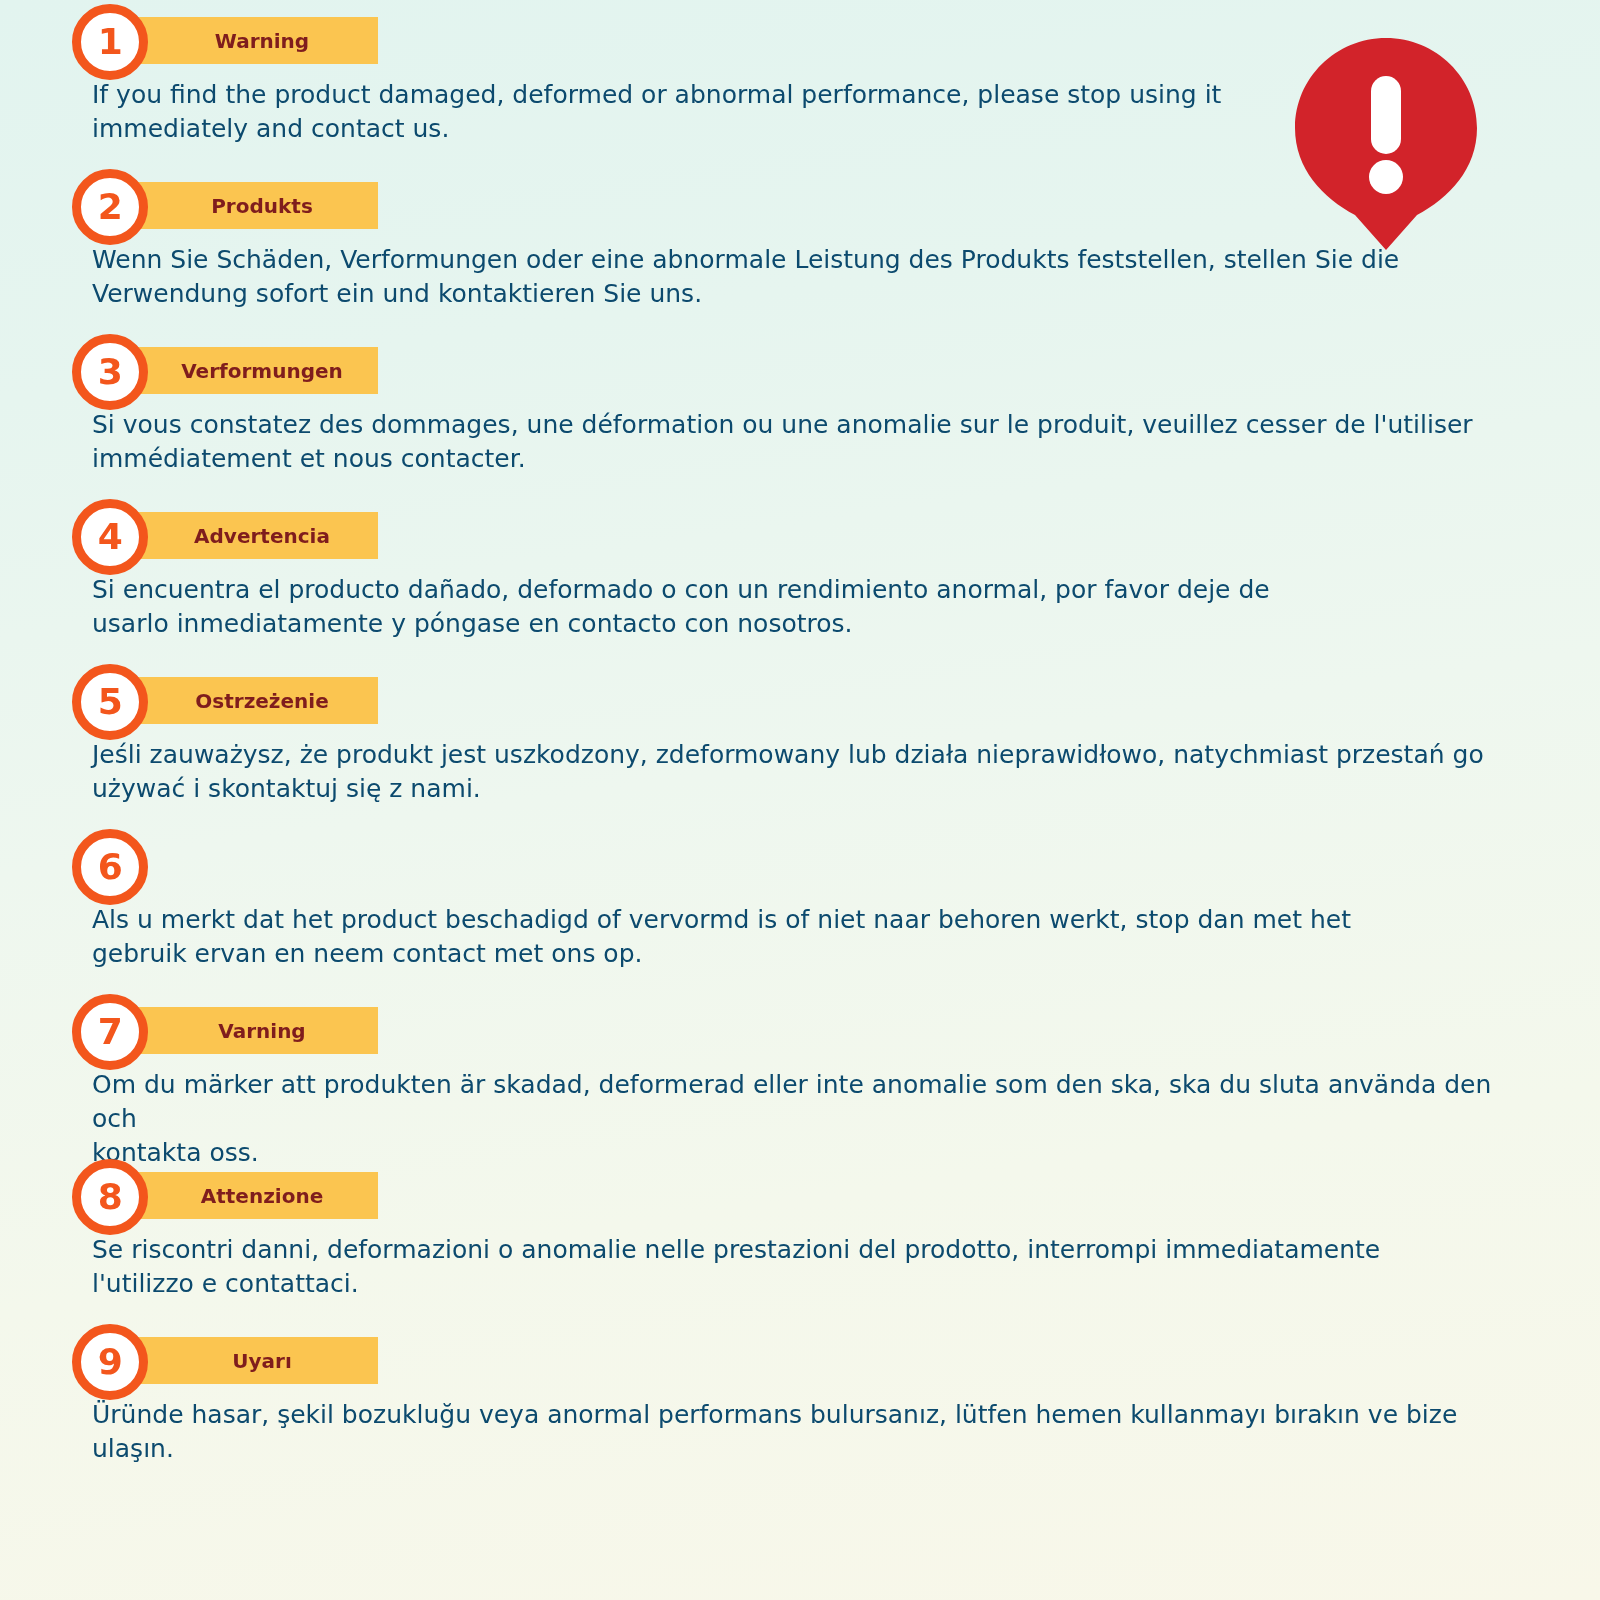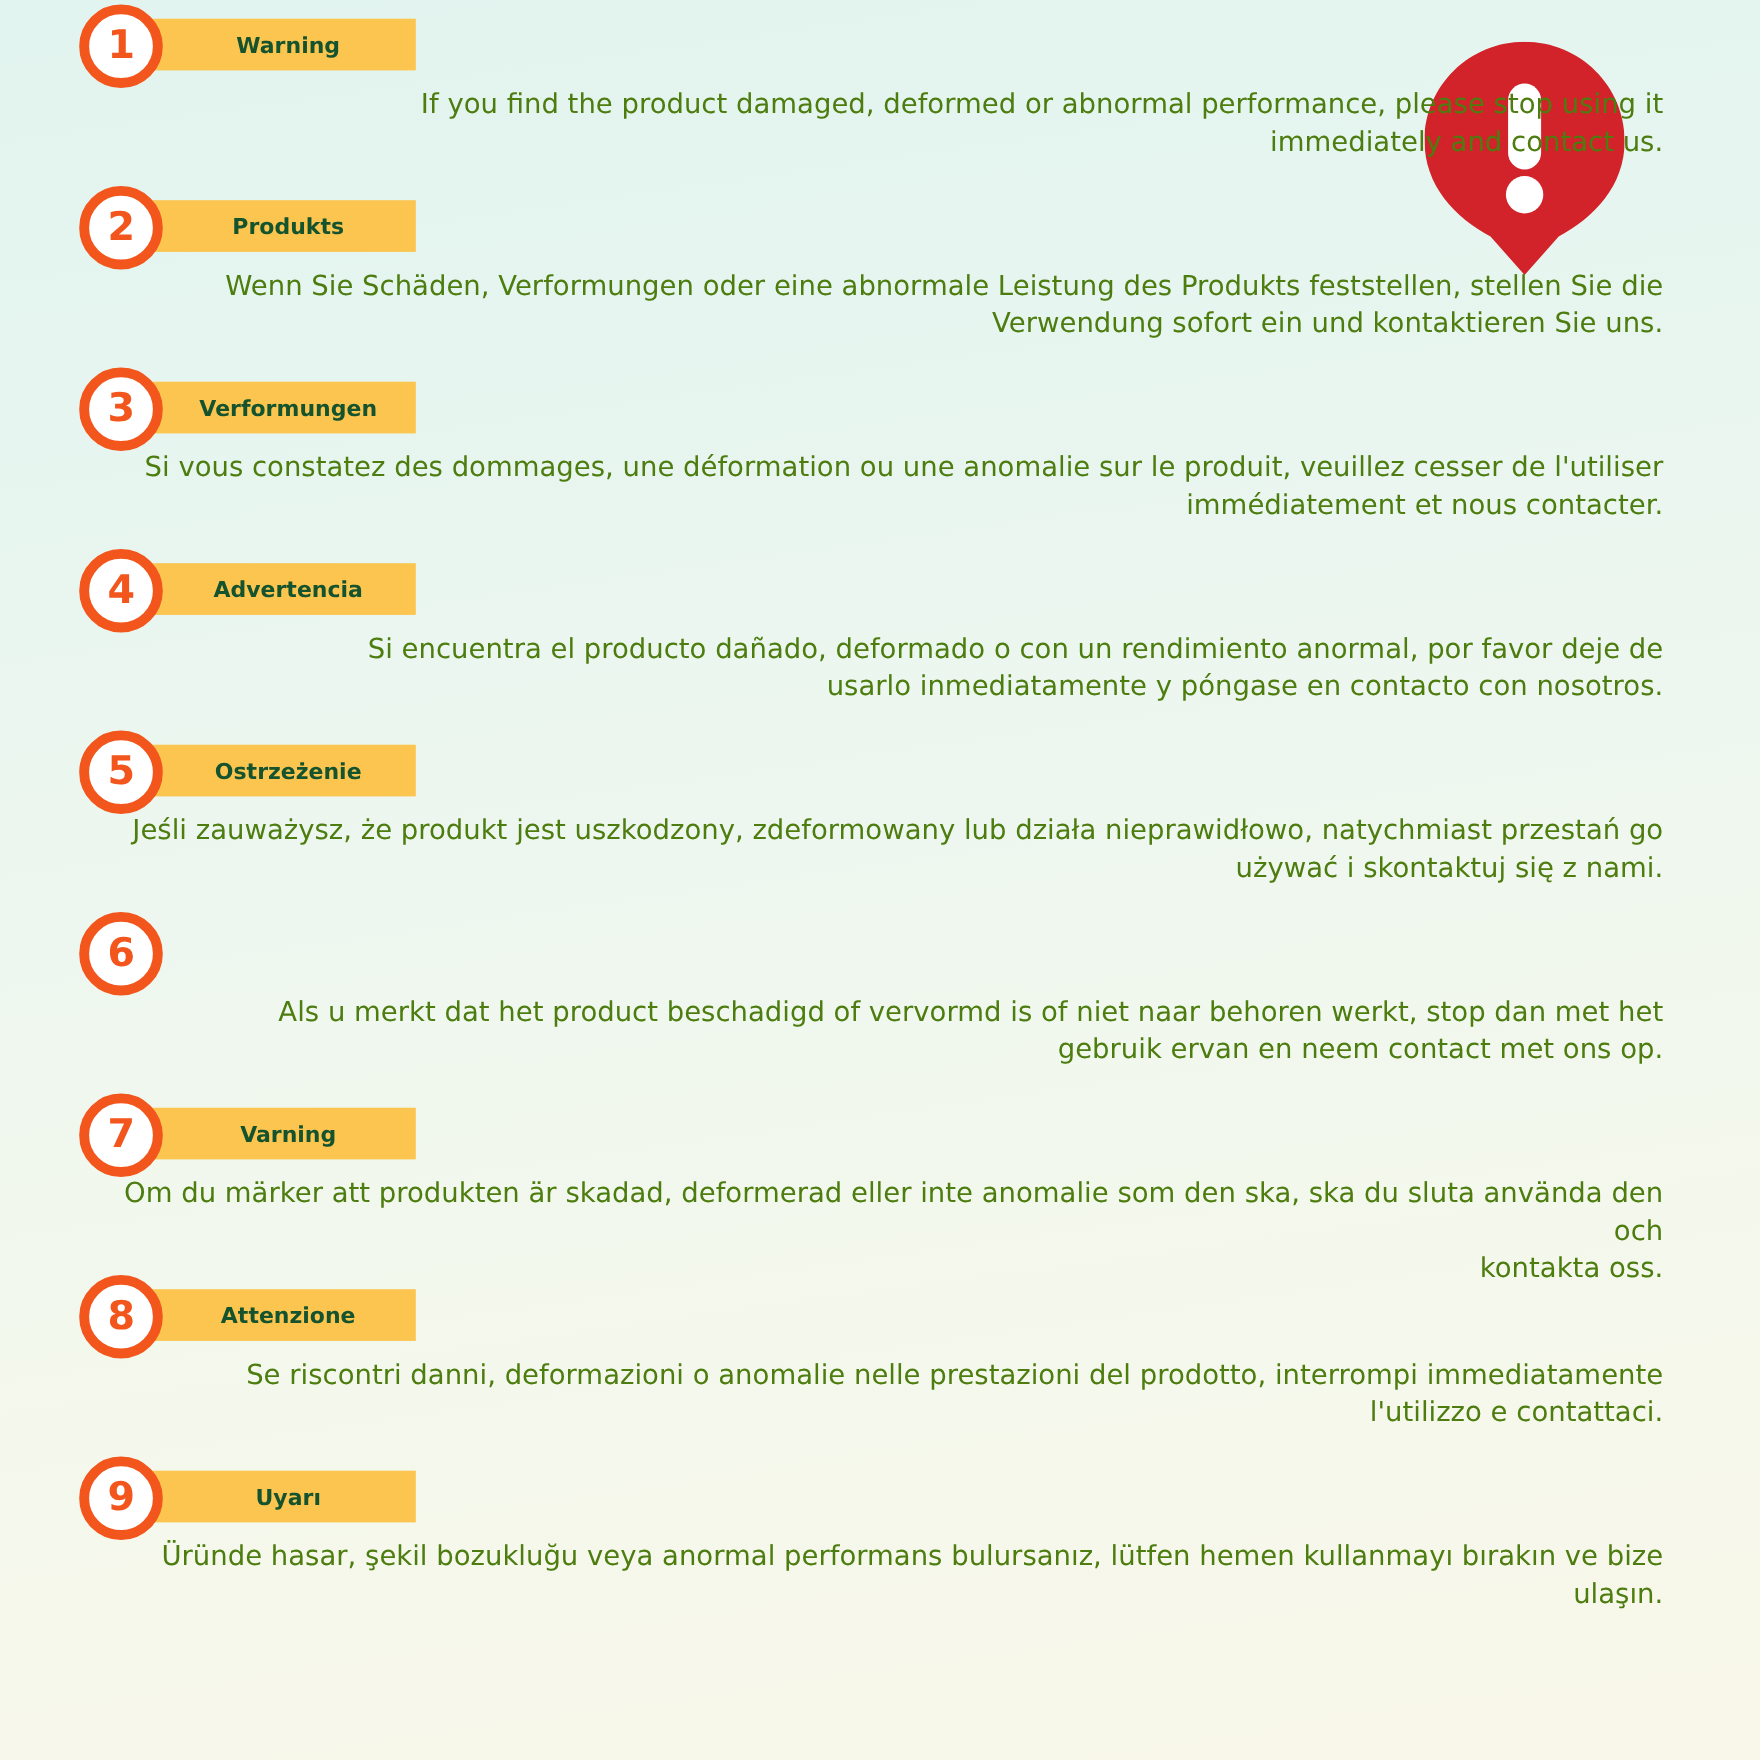--- a/index.html
+++ b/index.html
@@ -78,36 +78,35 @@
     display: flex;
     align-items: center;
     justify-content: center;
     padding-left: 36px;
     box-sizing: border-box;
   }
   .label-chip .label-text {
     font-family: "DejaVu Sans", "Liberation Sans", sans-serif;
     font-weight: bold;
     font-size: 20px;
-    color: #14532d;
+    color: #7f1d1d;
     white-space: nowrap;
   }
 
   .warning-body {
     position: absolute;
     left: 92px;
     top: 78px;
     width: 1420px;
     font-family: "DejaVu Sans", "Liberation Sans", sans-serif;
     font-size: 25px;
     line-height: 34px;
-    color: #4d7c0f;
+    color: #0c4a6e;
     white-space: pre-line;
     z-index: 1;
-    text-align: right;
   }
 </style>
 </head>
 <body>
 
 <div id="warning-pin">
   <svg viewBox="0 0 182 212" width="182" height="212" xmlns="http://www.w3.org/2000/svg">
     <path d="M91 0 C41 0 0 40 0 90 C0 131 28 160 60 177 L91 212 L122 177 C154 160 182 131 182 90 C182 40 141 0 91 0 Z" fill="#d2232a"></path>
     <rect x="76" y="38" width="30" height="78" rx="15" fill="#ffffff"></rect>
     <circle cx="91" cy="139" r="17" fill="#ffffff"></circle>

